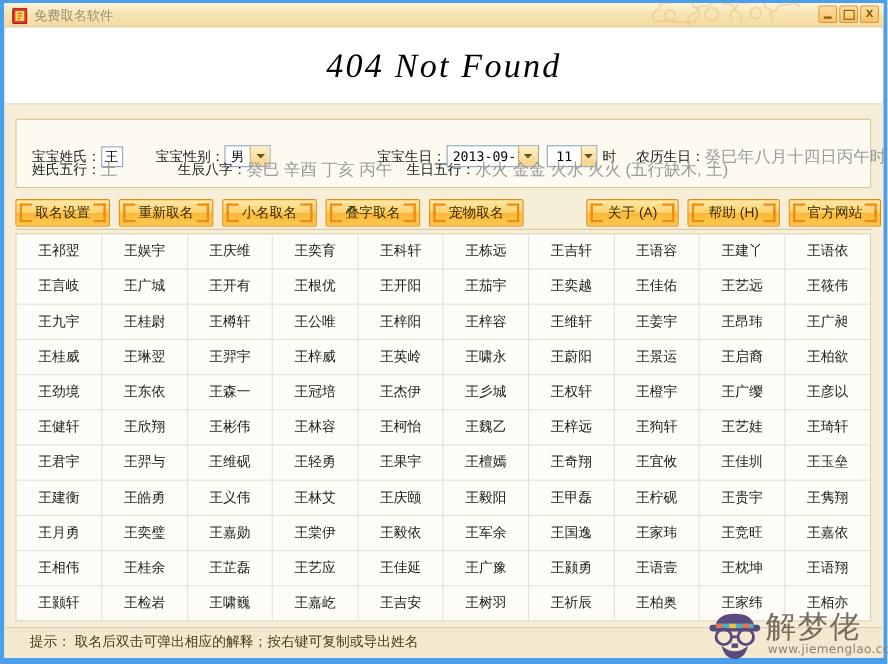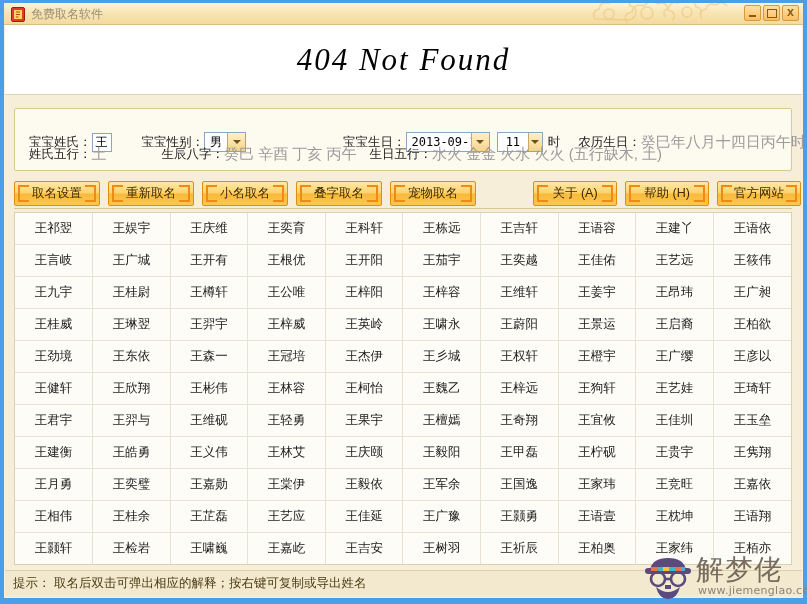--- a/index.html
+++ b/index.html
@@ -262,21 +262,21 @@
     width: 797px; height: 26px;
     box-sizing: border-box;
     background: #f2e9cf;
     border-top: 1px solid #ddd0ae;
     display: flex;
     align-items: center;
   }
   .statusbar .stext {
     font-size: 12.5px;
     color: #4a3b12;
-    padding-left: 8px;
+    padding-left: 22px;
     white-space: nowrap;
   }
 
   
   .watermark {
     position: absolute;
     left: 640px; top: 551px;
     width: 166px; height: 48px;
     pointer-events: none;
     z-index: 30;

